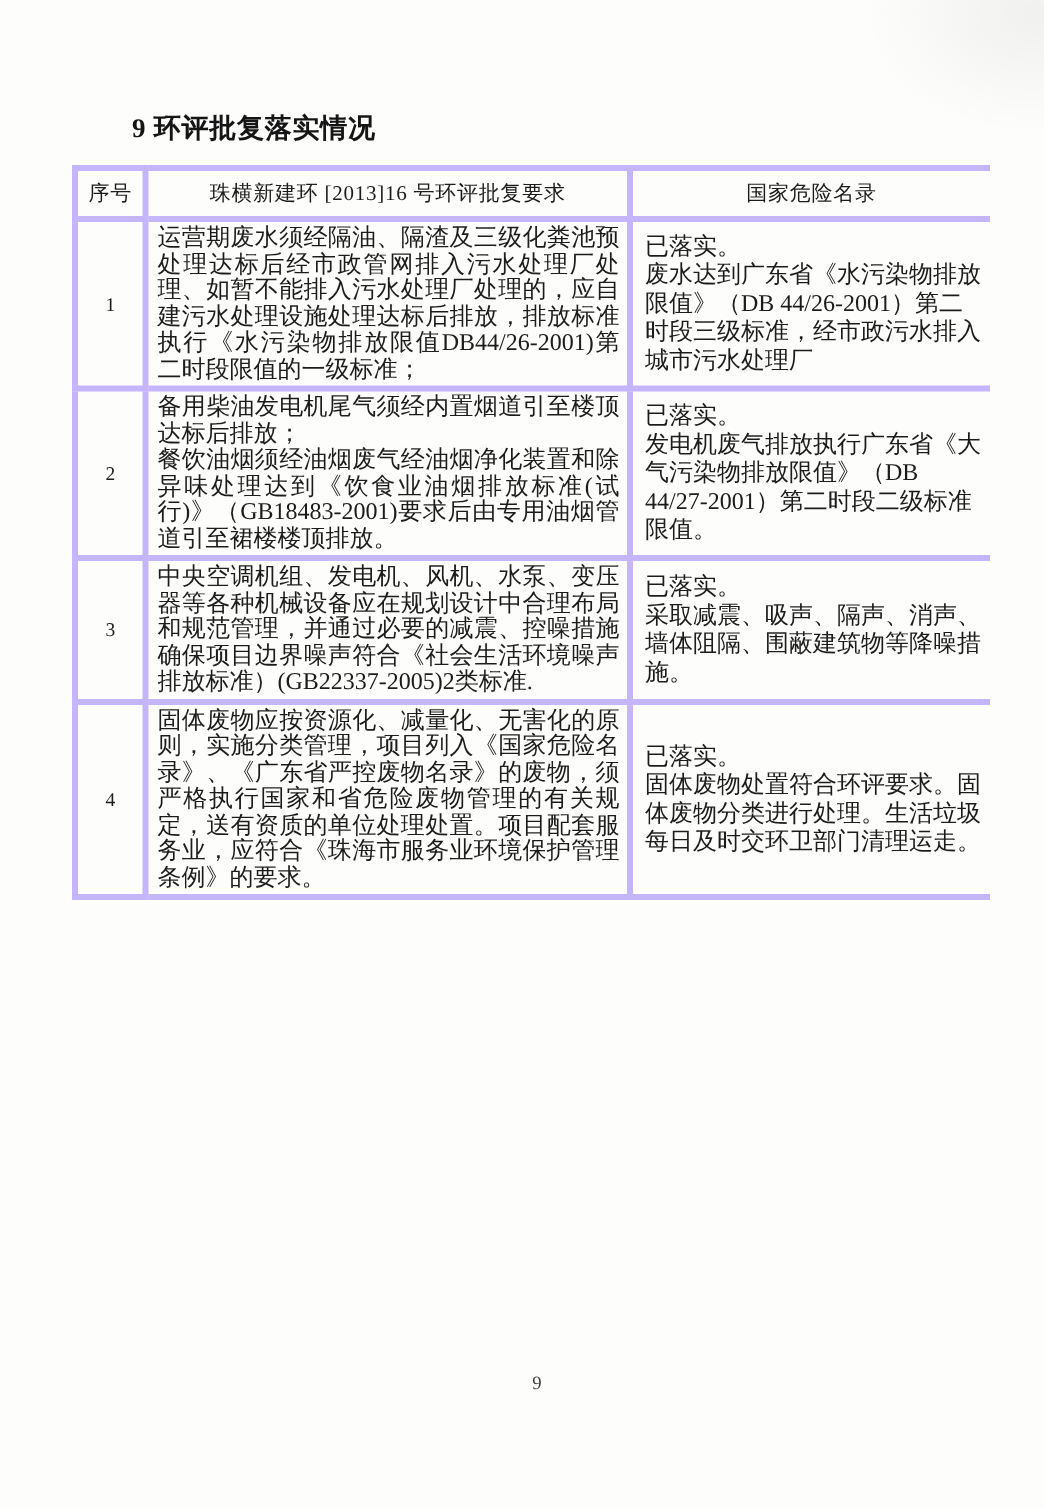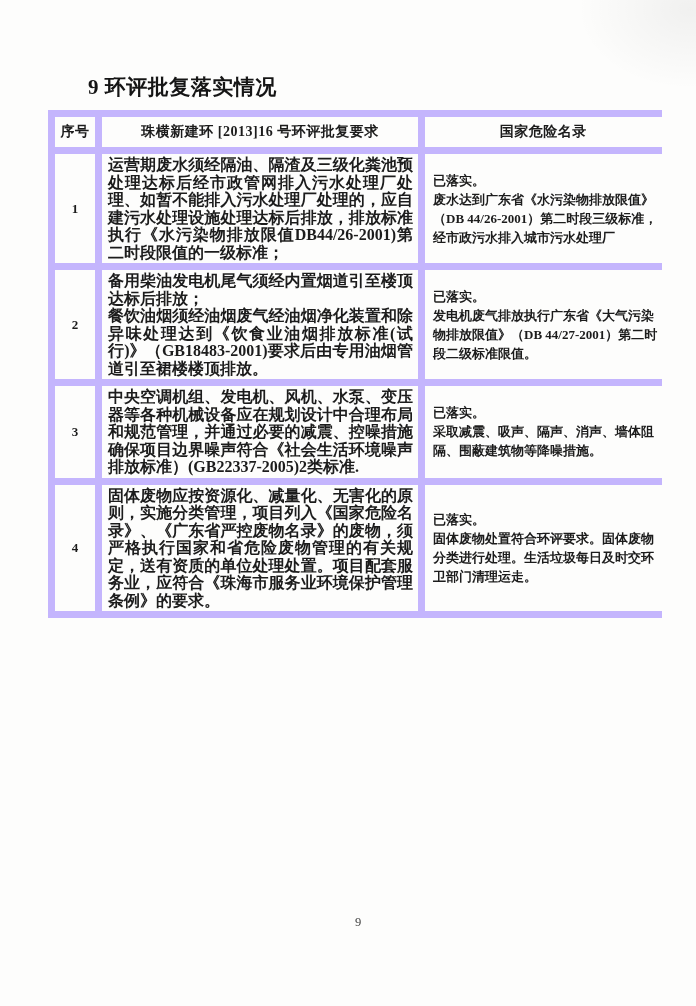--- a/index.html
+++ b/index.html
@@ -17,37 +17,37 @@
     position: absolute;
     right: 0; top: 0;
     width: 120px; height: 90px;
     background: radial-gradient(ellipse at 95% 10%, rgba(0,0,0,0.05), rgba(0,0,0,0) 70%);
     pointer-events: none;
   }
   .doc-title {
     position: absolute;
     left: 88px;
     top: 73px;
-    font-size: 21px;
+    font-size: 18px;
     font-weight: bold;
     letter-spacing: 0.5px;
     color: #151515;
   }
   table.approval-table {
     position: absolute;
     left: 48px;
     top: 110px;
     width: 610px;
     border-collapse: collapse;
     table-layout: fixed;
   }
   .approval-table th,
   .approval-table td {
-    border: 7px solid #c4b5fd;
-    font-weight: bold;
+    border: 4px solid #c4b5fd;
+    font-weight: normal;
     overflow: hidden;
   }
   
   .approval-table .last-col { border-right: none; }
   col.c-no  { width: 47px; }
   col.c-req { width: 323px; }
   col.c-impl{ width: 240px; }
   .approval-table th {
     height: 28px;
     text-align: center;
@@ -64,21 +64,21 @@
     text-align: justify;
     vertical-align: middle;
     padding: 2px 5px 2px 6px;
     font-size: 16px;
     line-height: 17.5px;
     white-space: pre-line;
   }
   td.cell-impl {
     vertical-align: middle;
     padding: 2px 4px 2px 8px;
-    font-size: 13px;
+    font-size: 16px;
     line-height: 19px;
     white-space: pre-line;
     margin-left: 28px;
   }
   tr.row-1 { height: 101px; }
   tr.row-2 { height: 110px; }
   tr.row-3 { height: 93px;  }
   tr.row-4 { height: 105px; }
   .page-number {
     position: absolute;

